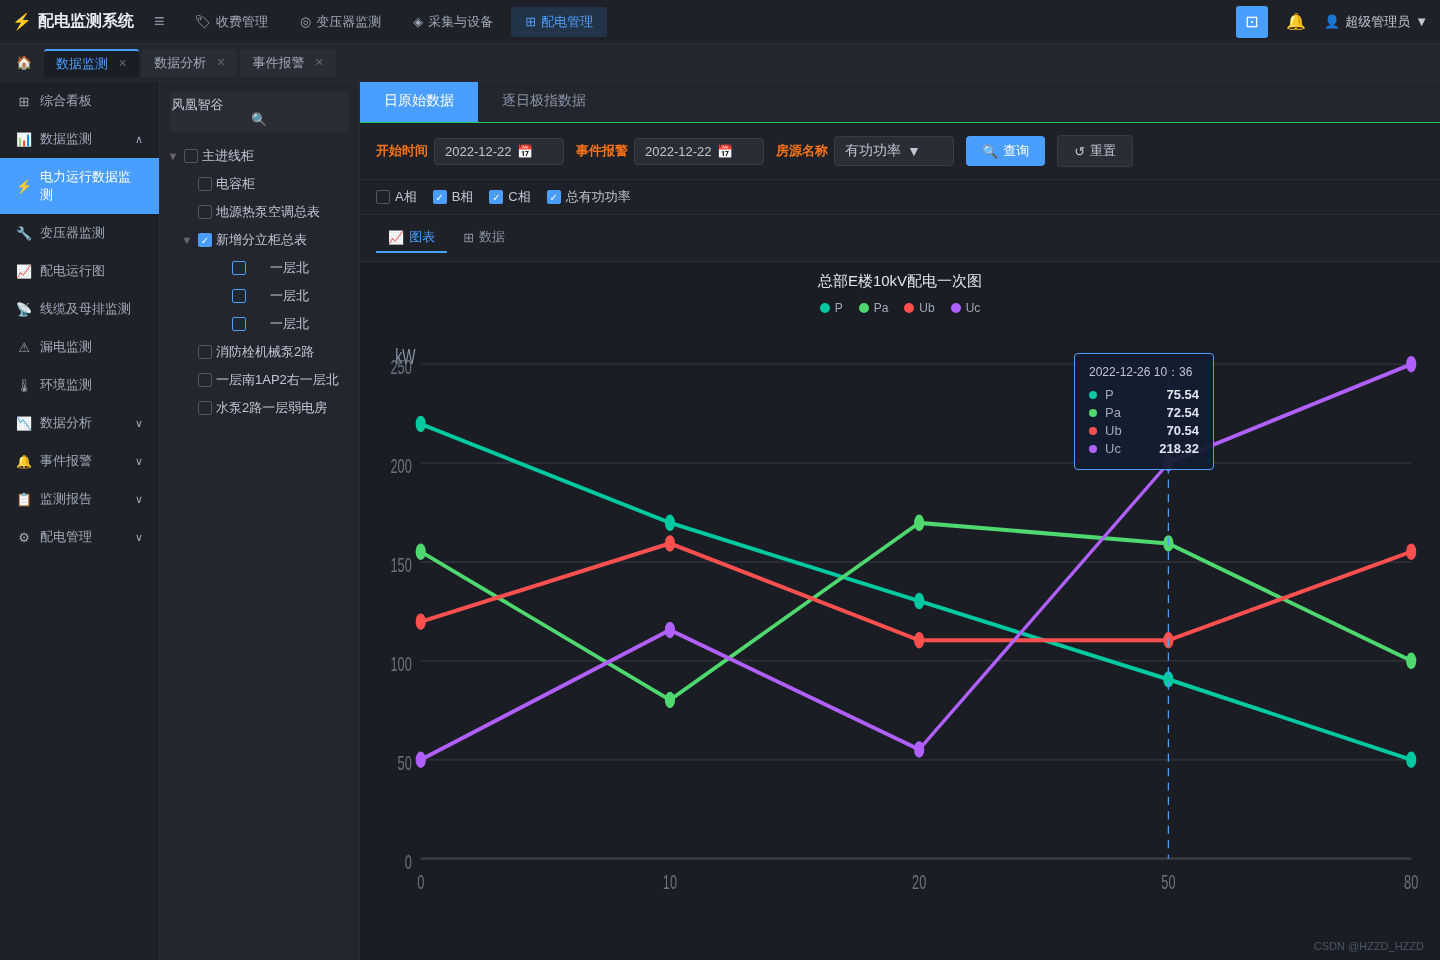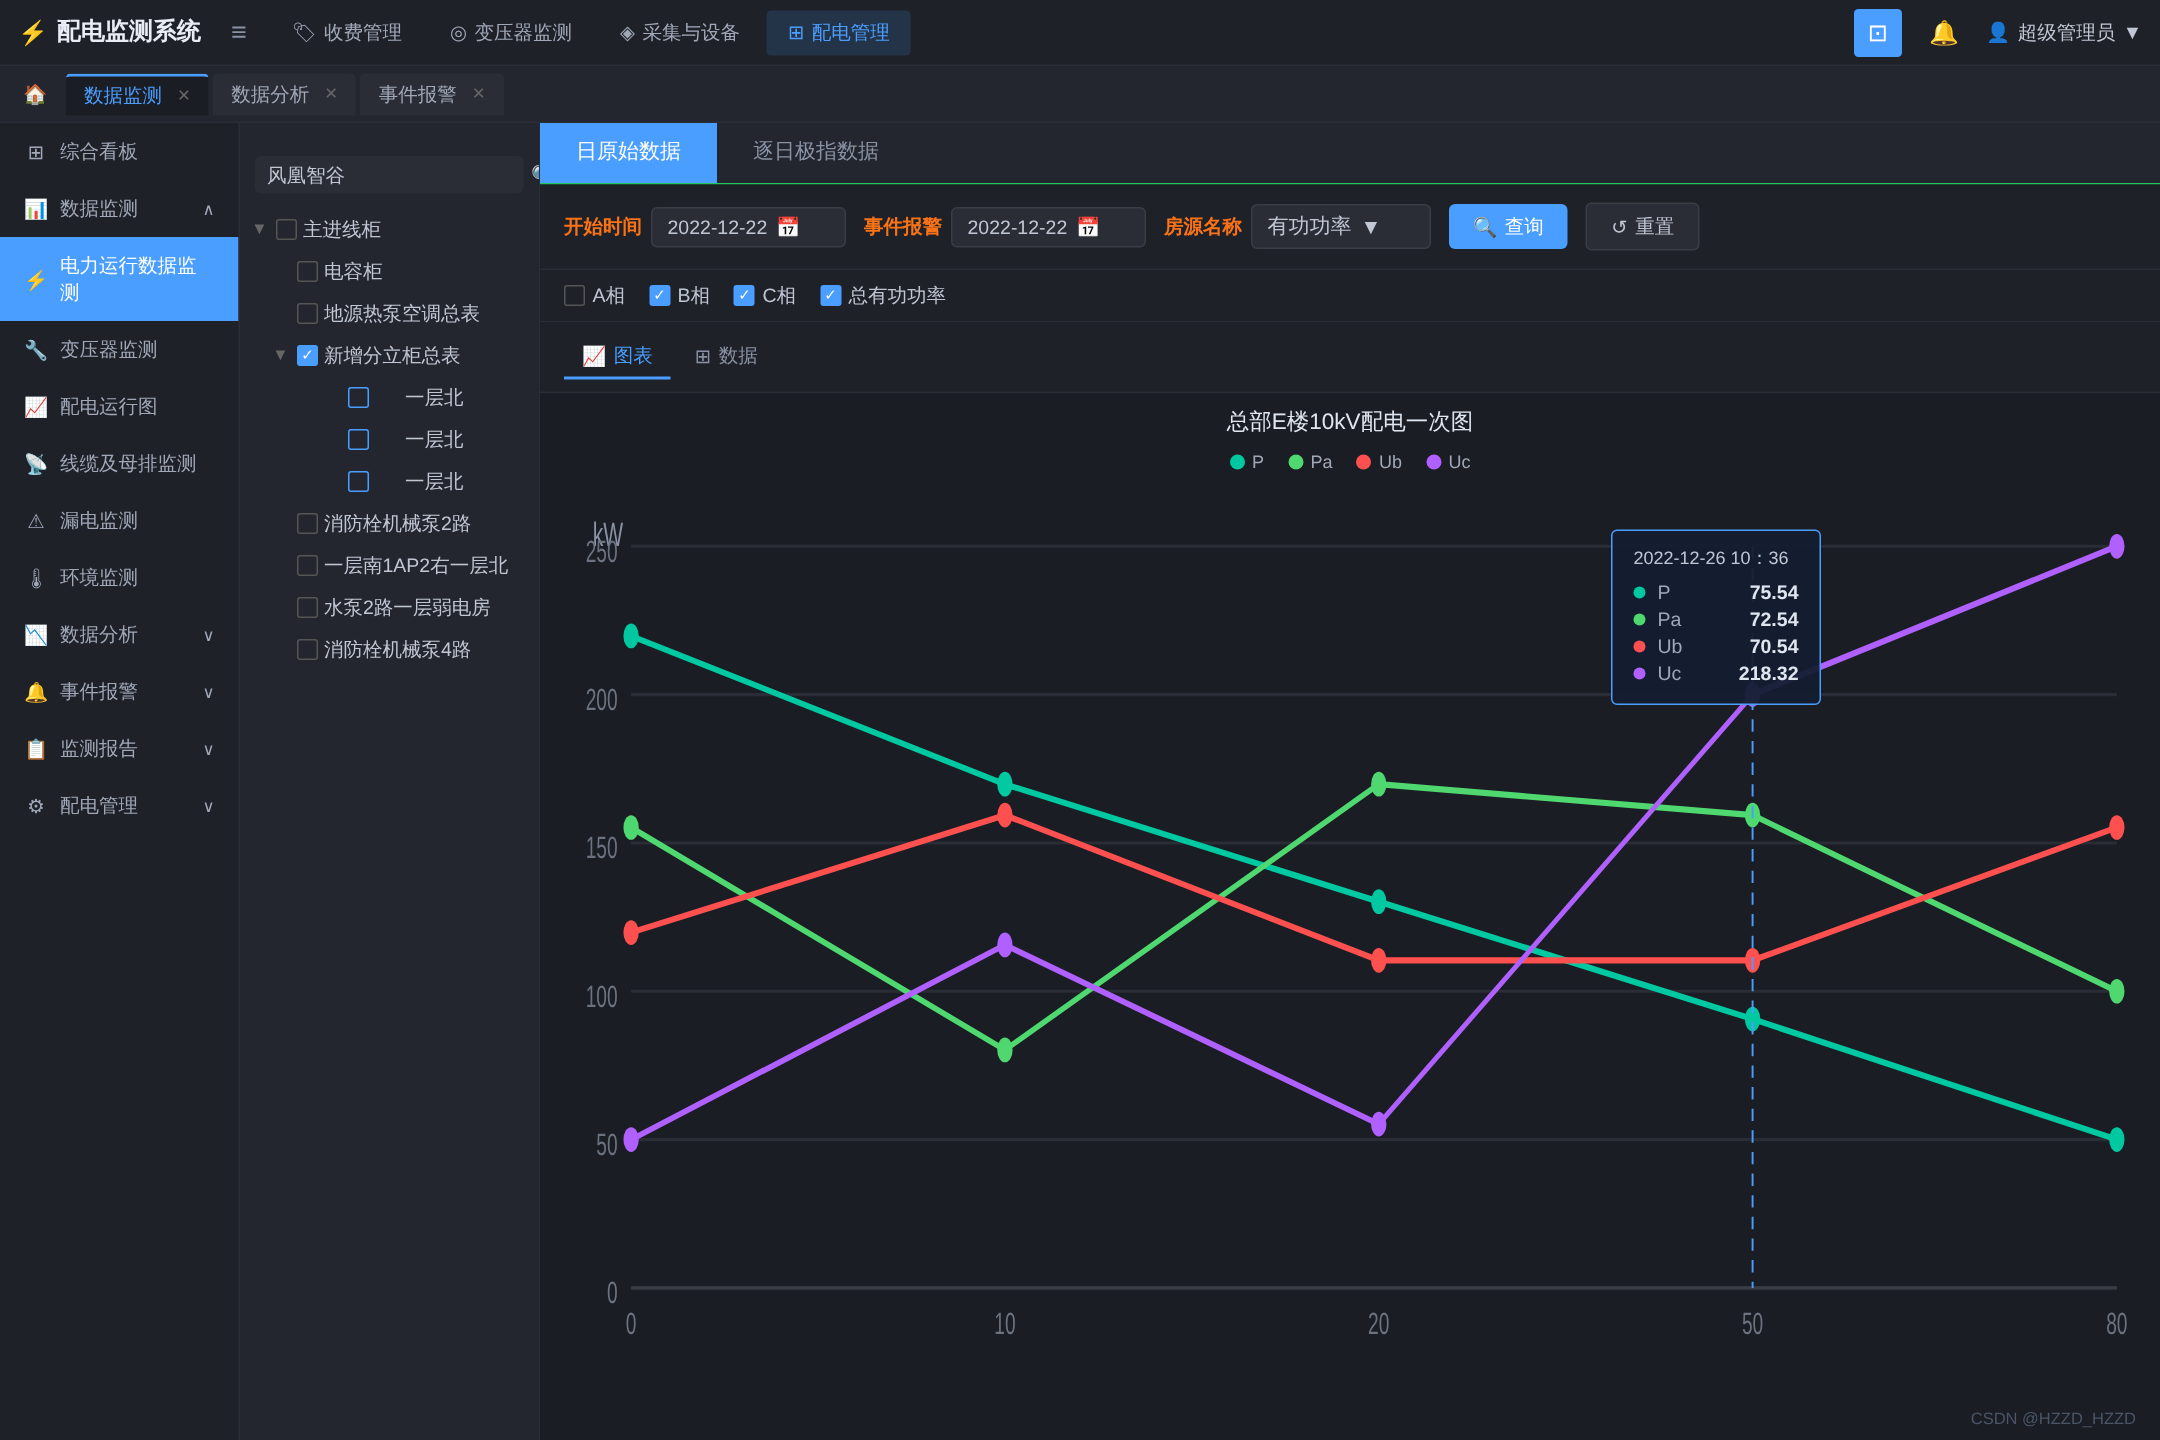--- a/index.html
+++ b/index.html
@@ -35,21 +35,21 @@
 
     
     .sidebar { width: 160px; background: #1e2128; border-right: 1px solid #2a2d35; flex-shrink: 0; overflow-y: auto; }
     .sidebar-item { display: flex; align-items: center; gap: 8px; padding: 10px 16px; cursor: pointer; color: #a0a8b8; font-size: 13px; }
     .sidebar-item.active { background: #4a9eff; color: #fff; border-radius: 0; }
     .sidebar-item .icon { font-size: 13px; width: 16px; text-align: center; }
     .sidebar-item .arrow { margin-left: auto; font-size: 11px; }
 
     
     .tree-panel { width: 200px; background: #23262e; border-right: 1px solid #2a2d35; flex-shrink: 0; overflow-y: auto; padding: 10px 0; }
-    .tree-search { display: flex; align-items: center; margin: 12px 10px 10px; background: #2a2d35; border-radius: 4px; padding: 5px 8px; }
+    .tree-search { display: flex; align-items: center; margin: 0 10px 10px; background: #2a2d35; border-radius: 4px; padding: 5px 8px; flex-direction: column; }
     .tree-search input { background: transparent; border: none; outline: none; color: #c0c6d4; font-size: 13px; flex: 1; }
     .tree-search .search-icon { color: #666; font-size: 13px; cursor: pointer; }
     .tree-node { display: flex; align-items: center; gap: 4px; padding: 5px 10px; cursor: pointer; font-size: 13px; color: #c0c6d4; }
     .tree-node .expand { width: 14px; text-align: center; color: #666; font-size: 11px; }
     .tree-node .cb { width: 14px; height: 14px; border: 1px solid #555; border-radius: 2px; display: flex; align-items: center; justify-content: center; flex-shrink: 0; }
     .tree-node .cb.checked { background: #4a9eff; border-color: #4a9eff; color: #fff; font-size: 10px; }
     .tree-node .label { flex: 1; }
     .tree-node.level-0 { padding-left: 6px; }
     .tree-node.level-1 { padding-left: 20px; }
     .tree-node.level-2 { padding-left: 34px; gap: 24px; }
@@ -277,25 +277,20 @@
       <div class="cb"></div>
       <span class="label">一层南1AP2右一层北</span>
     </div>
 
     <div class="tree-node level-1">
       <span class="expand"></span>
       <div class="cb"></div>
       <span class="label">水泵2路一层弱电房</span>
     </div>
 
-    <div class="tree-node level-1">
-      <span class="expand"></span>
-      <div class="cb"></div>
-      <span class="label">消防栓机械泵4路</span>
-    </div>
   </div>
 
   <div class="main-content">
 
     <div class="tab-switch">
       <div class="tab-switch-item active">
         <span>日原始数据</span>
       </div>
       <div class="tab-switch-item">
         <span>逐日极指数据</span>

